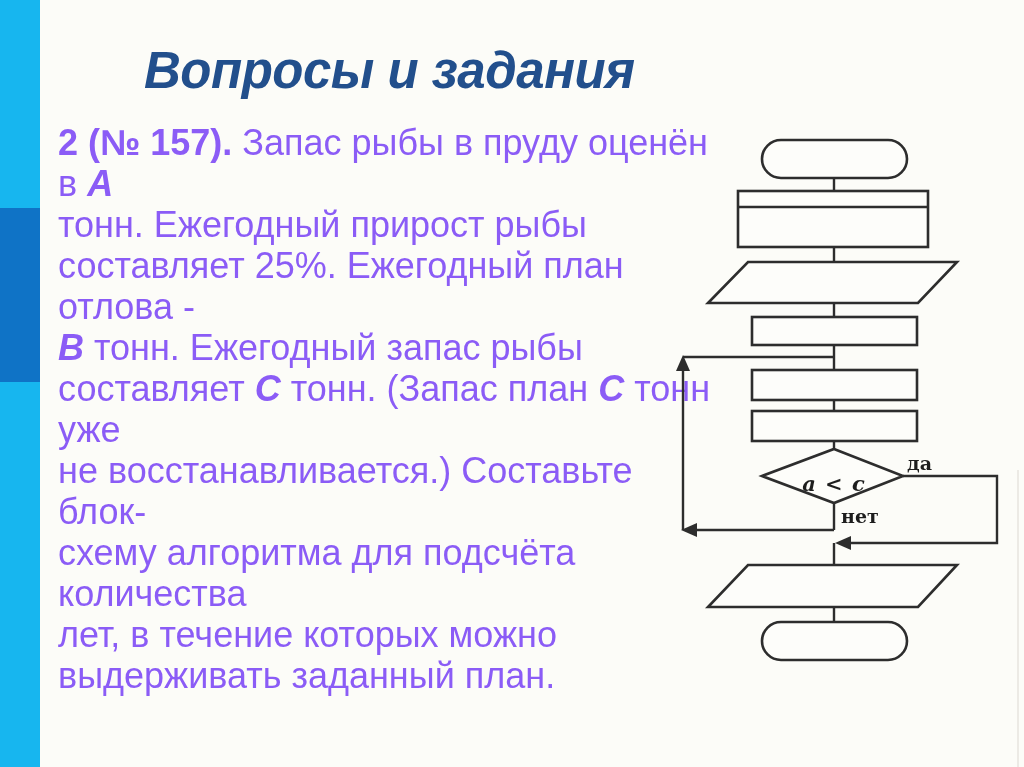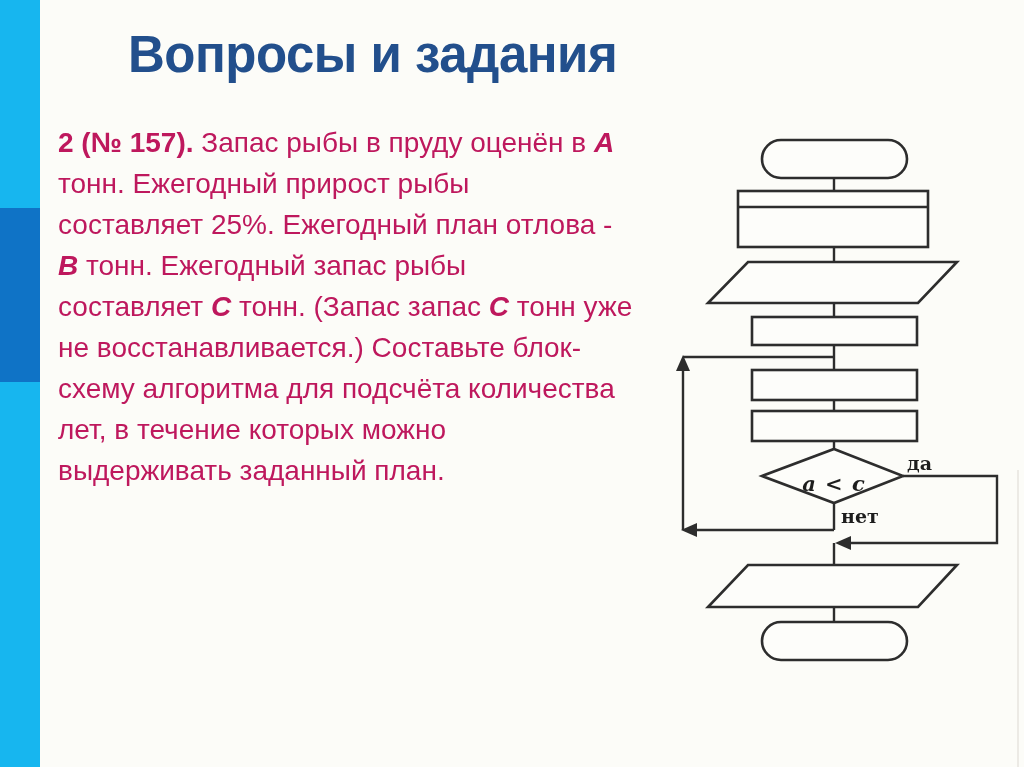--- a/index.html
+++ b/index.html
@@ -10,27 +10,27 @@
   }
   .accent-bar{
     position:absolute;left:0;top:0;width:40px;height:767px;
     background:#17b6ef;
   }
   .accent-bar-dark{
     position:absolute;left:0;top:208px;width:40px;height:174px;
     background:#0f73c6;
   }
   .slide-title{
-    position:absolute;left:128px;top:27px;margin:0;
+    position:absolute;left:128px;top:27px;margin:16px;
     font-size:51px;line-height:56px;font-weight:bold;
-    color:#224f8c;letter-spacing:-0.5px;white-space:nowrap;
+    color:#224f8c;letter-spacing:-0.5px;white-space:nowrap;font-style:italic;
   }
   .problem-text{
     position:absolute;left:58px;top:122px;width:662px;margin:0;
-    font-size:28px;line-height:41px;color:#be185d;
+    font-size:36px;line-height:41px;color:#8b5cf6;
     white-space:pre-line;
   }
   .problem-text .b{font-weight:bold;}
   .problem-text .i{font-style:italic;}
   .flowchart-svg{position:absolute;left:660px;top:130px;}
   .flow-shape{fill:#fdfdfa;stroke:#2d2d2d;stroke-width:2.6;}
   .flow-line{fill:none;stroke:#2d2d2d;stroke-width:2.4;}
   .flow-arrow{fill:#2d2d2d;stroke:none;}
   .flow-label{
     font-family:"DejaVu Serif","Liberation Serif",serif;
@@ -47,21 +47,21 @@
 <div class="accent-bar"></div>
 <div class="accent-bar-dark"></div>
 <div class="scan-edge"></div>
 
 <h1 class="slide-title">Вопросы и задания</h1>
 
 <p class="problem-text"><span class="b">2 (№ 157). </span><span>Запас рыбы в пруду оценён в </span><span class="b i">А</span><span>
 тонн. Ежегодный прирост рыбы
 составляет 25%. Ежегодный план отлова -
 </span><span class="b i">В</span><span> тонн. Ежегодный запас рыбы
-составляет </span><span class="b i">С</span><span> тонн. (Запас запас </span><span class="b i">С</span><span> тонн уже
+составляет </span><span class="b i">С</span><span> тонн. (Запас план </span><span class="b i">С</span><span> тонн уже
 не восстанавливается.) Составьте блок-
 схему алгоритма для подсчёта количества
 лет, в течение которых можно
 выдерживать заданный план.</span></p>
 
 <svg class="flowchart-svg" width="364" height="570" viewBox="660 130 364 570" xmlns="http://www.w3.org/2000/svg">
 
   <path class="flow-line" d="M834,178 V192 M834,247 V263 M834,303 V318 M834,345 V370 M834,400 V411 M834,441 V450 M834,503 V530 M834,543 V566 M834,607 V623"></path>
 
   <path class="flow-line" d="M834,530 H695 M683,530 V360 M683,357 H834"></path>

